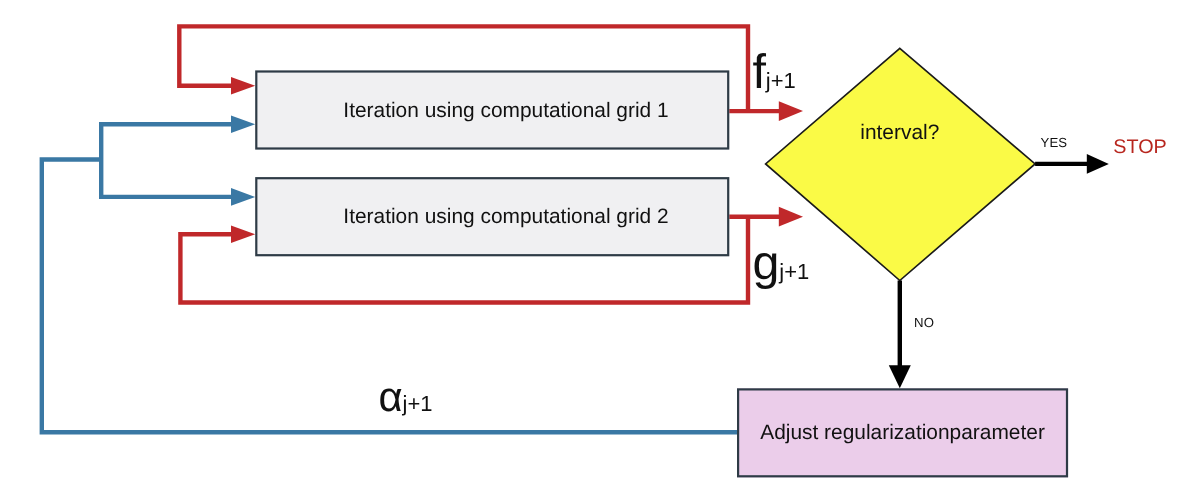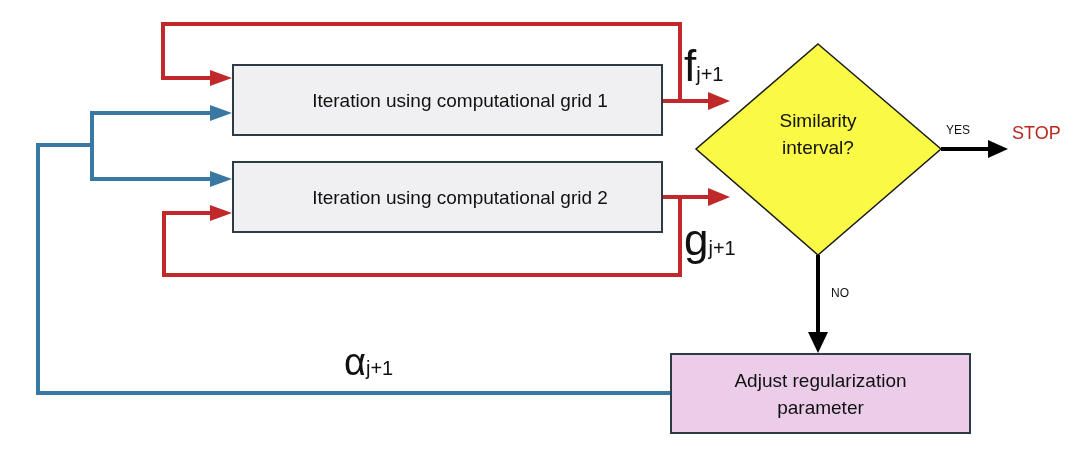--- a/index.html
+++ b/index.html
@@ -56,25 +56,24 @@
 </svg>
 
 <div class="box grid-box" style="left:232px;top:64px;width:431px;height:72px;">
   <span>Iteration using computational grid 1</span>
 </div>
 <div class="box grid-box" style="left:232px;top:161px;width:431px;height:72px;">
   <span>Iteration using computational grid 2</span>
 </div>
 
 <div class="decision-text" style="left:740px;top:107px;width:156px;">
-  <div>Similarity</div>
   <div>interval?</div>
 </div>
 
-<div class="box adjust-box" style="left:670px;top:353px;width:301px;height:81px;flex-direction:column;">
+<div class="box adjust-box" style="left:670px;top:353px;width:301px;height:81px;flex-direction:row;">
   <div>Adjust regularization</div>
   <div>parameter</div>
 </div>
 
 <div class="lbl stop" style="left:1012px;top:123px;">STOP</div>
 <div class="lbl small" style="left:946px;top:123px;">YES</div>
 <div class="lbl small" style="left:831px;top:286px;">NO</div>
 
 <div class="lbl" style="left:684px;top:44px;">
   <span class="big">f</span><span class="sub">j+1</span>

